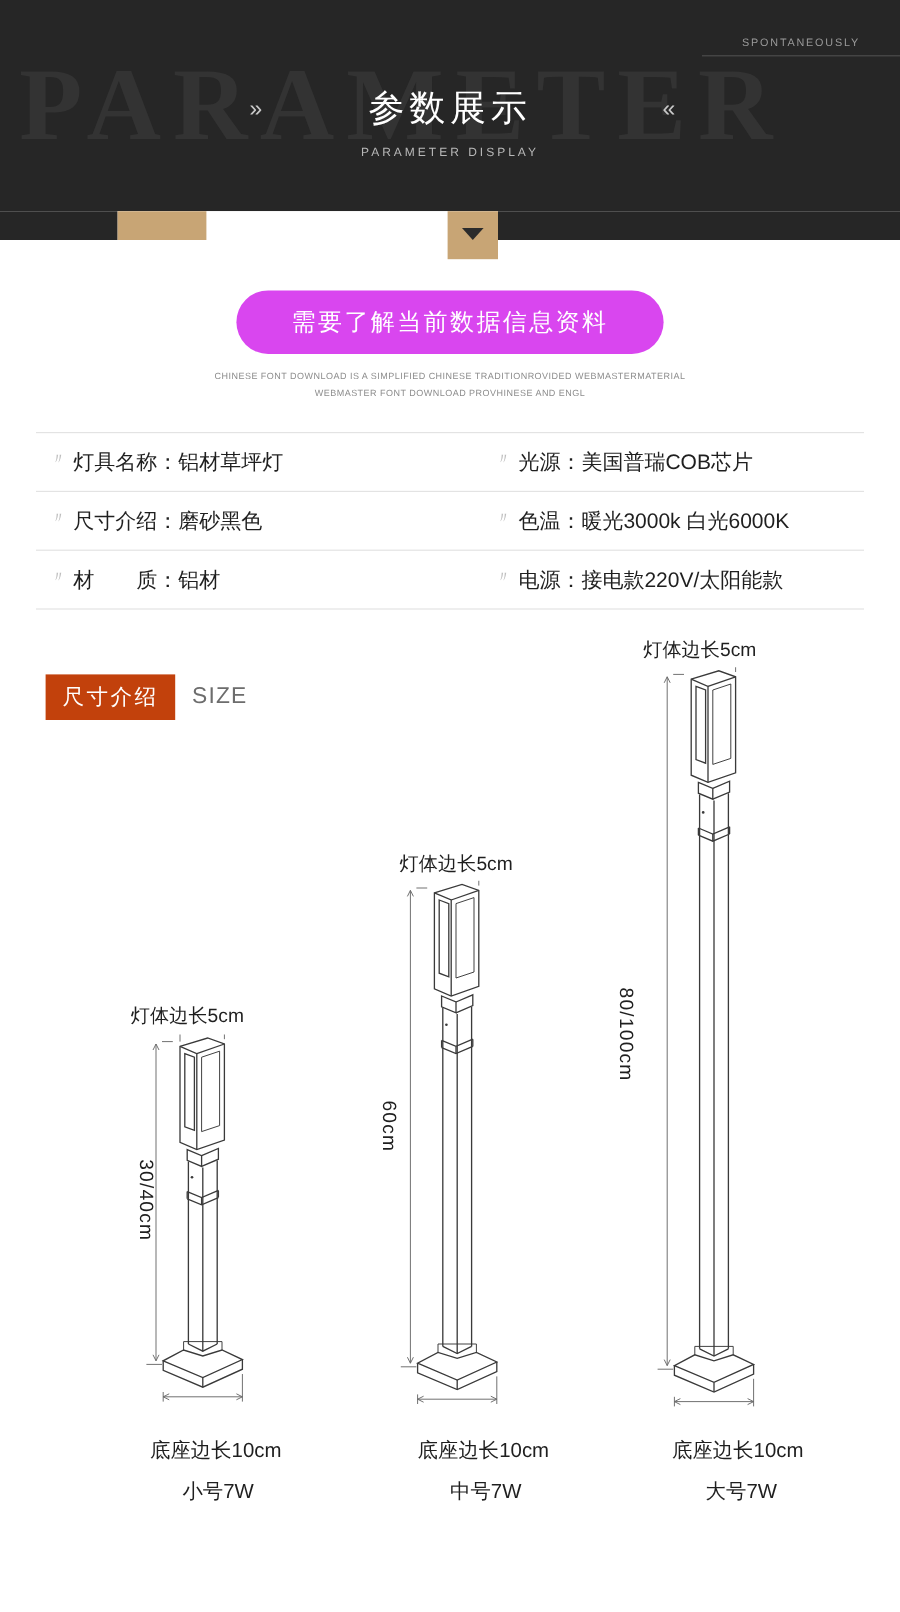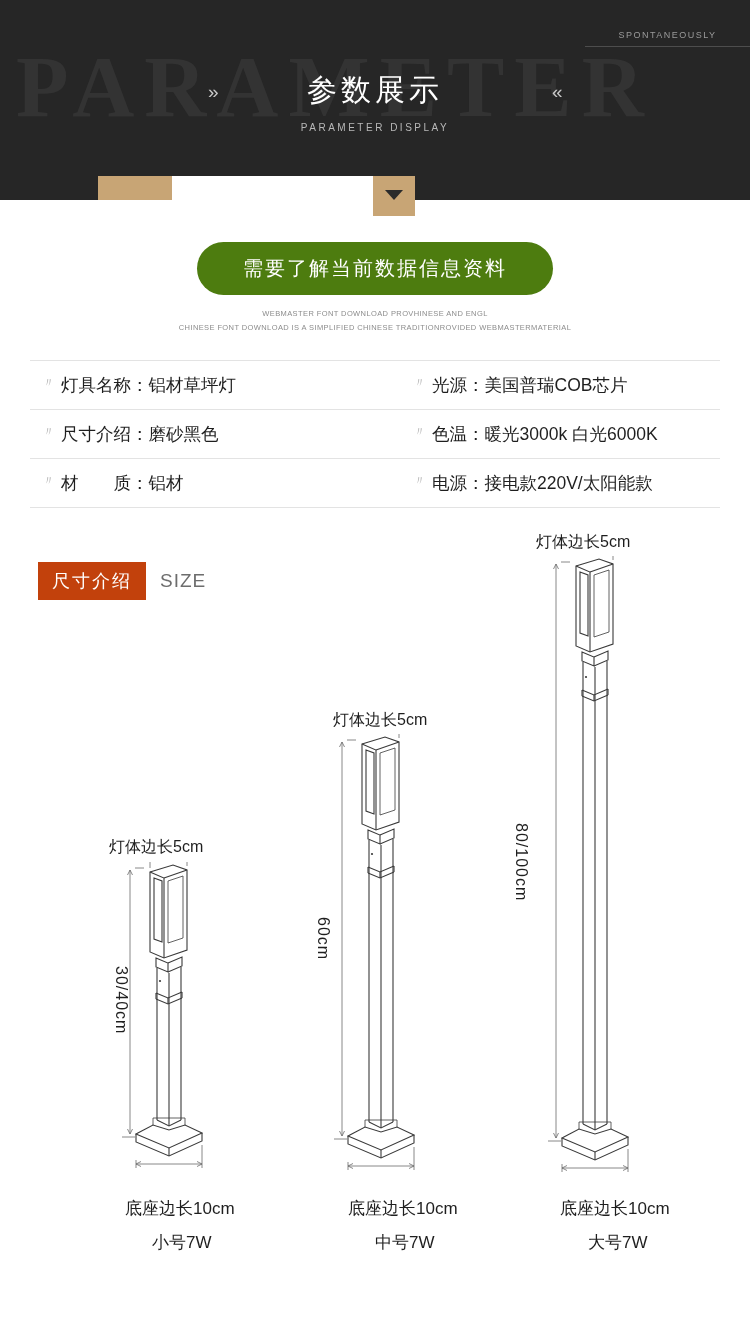--- a/index.html
+++ b/index.html
@@ -129,21 +129,21 @@
 
   
   .pill-wrap {
     position: relative;
     width: 750px;
     margin-top: 10px;
     display: flex;
     justify-content: center;
   }
   .pill {
-    background: #4d7c0f;
+    background: #d946ef;
     color: #ffffff;
     border-radius: 28px;
     padding: 13px 46px;
     font-size: 20px;
     letter-spacing: 2px;
   }
   .pill-note {
     width: 750px;
     text-align: center;
     margin-top: 12px;
@@ -258,22 +258,22 @@
     <div class="dark-left"></div>
     <div class="tan-left"></div>
     <div class="dark-right"></div>
     <div class="tan-tab"></div>
   </div>
 
   <div class="pill-wrap">
     <div class="pill">需要了解当前数据信息资料</div>
   </div>
   <div class="pill-note">
+    <div>CHINESE FONT DOWNLOAD IS A SIMPLIFIED CHINESE TRADITIONROVIDED WEBMASTERMATERIAL</div>
     <div>WEBMASTER FONT DOWNLOAD PROVHINESE AND ENGL</div>
-    <div>CHINESE FONT DOWNLOAD IS A SIMPLIFIED CHINESE TRADITIONROVIDED WEBMASTERMATERIAL</div>
   </div>
 
   <div class="specs">
 
     <div class="spec-row">
       <div class="spec-cell">
         <span class="quote">〃</span>
         <span class="spec-label">灯具名称</span>
         <span class="spec-sep">：</span>
         <span class="spec-value">铝材草坪灯</span>

